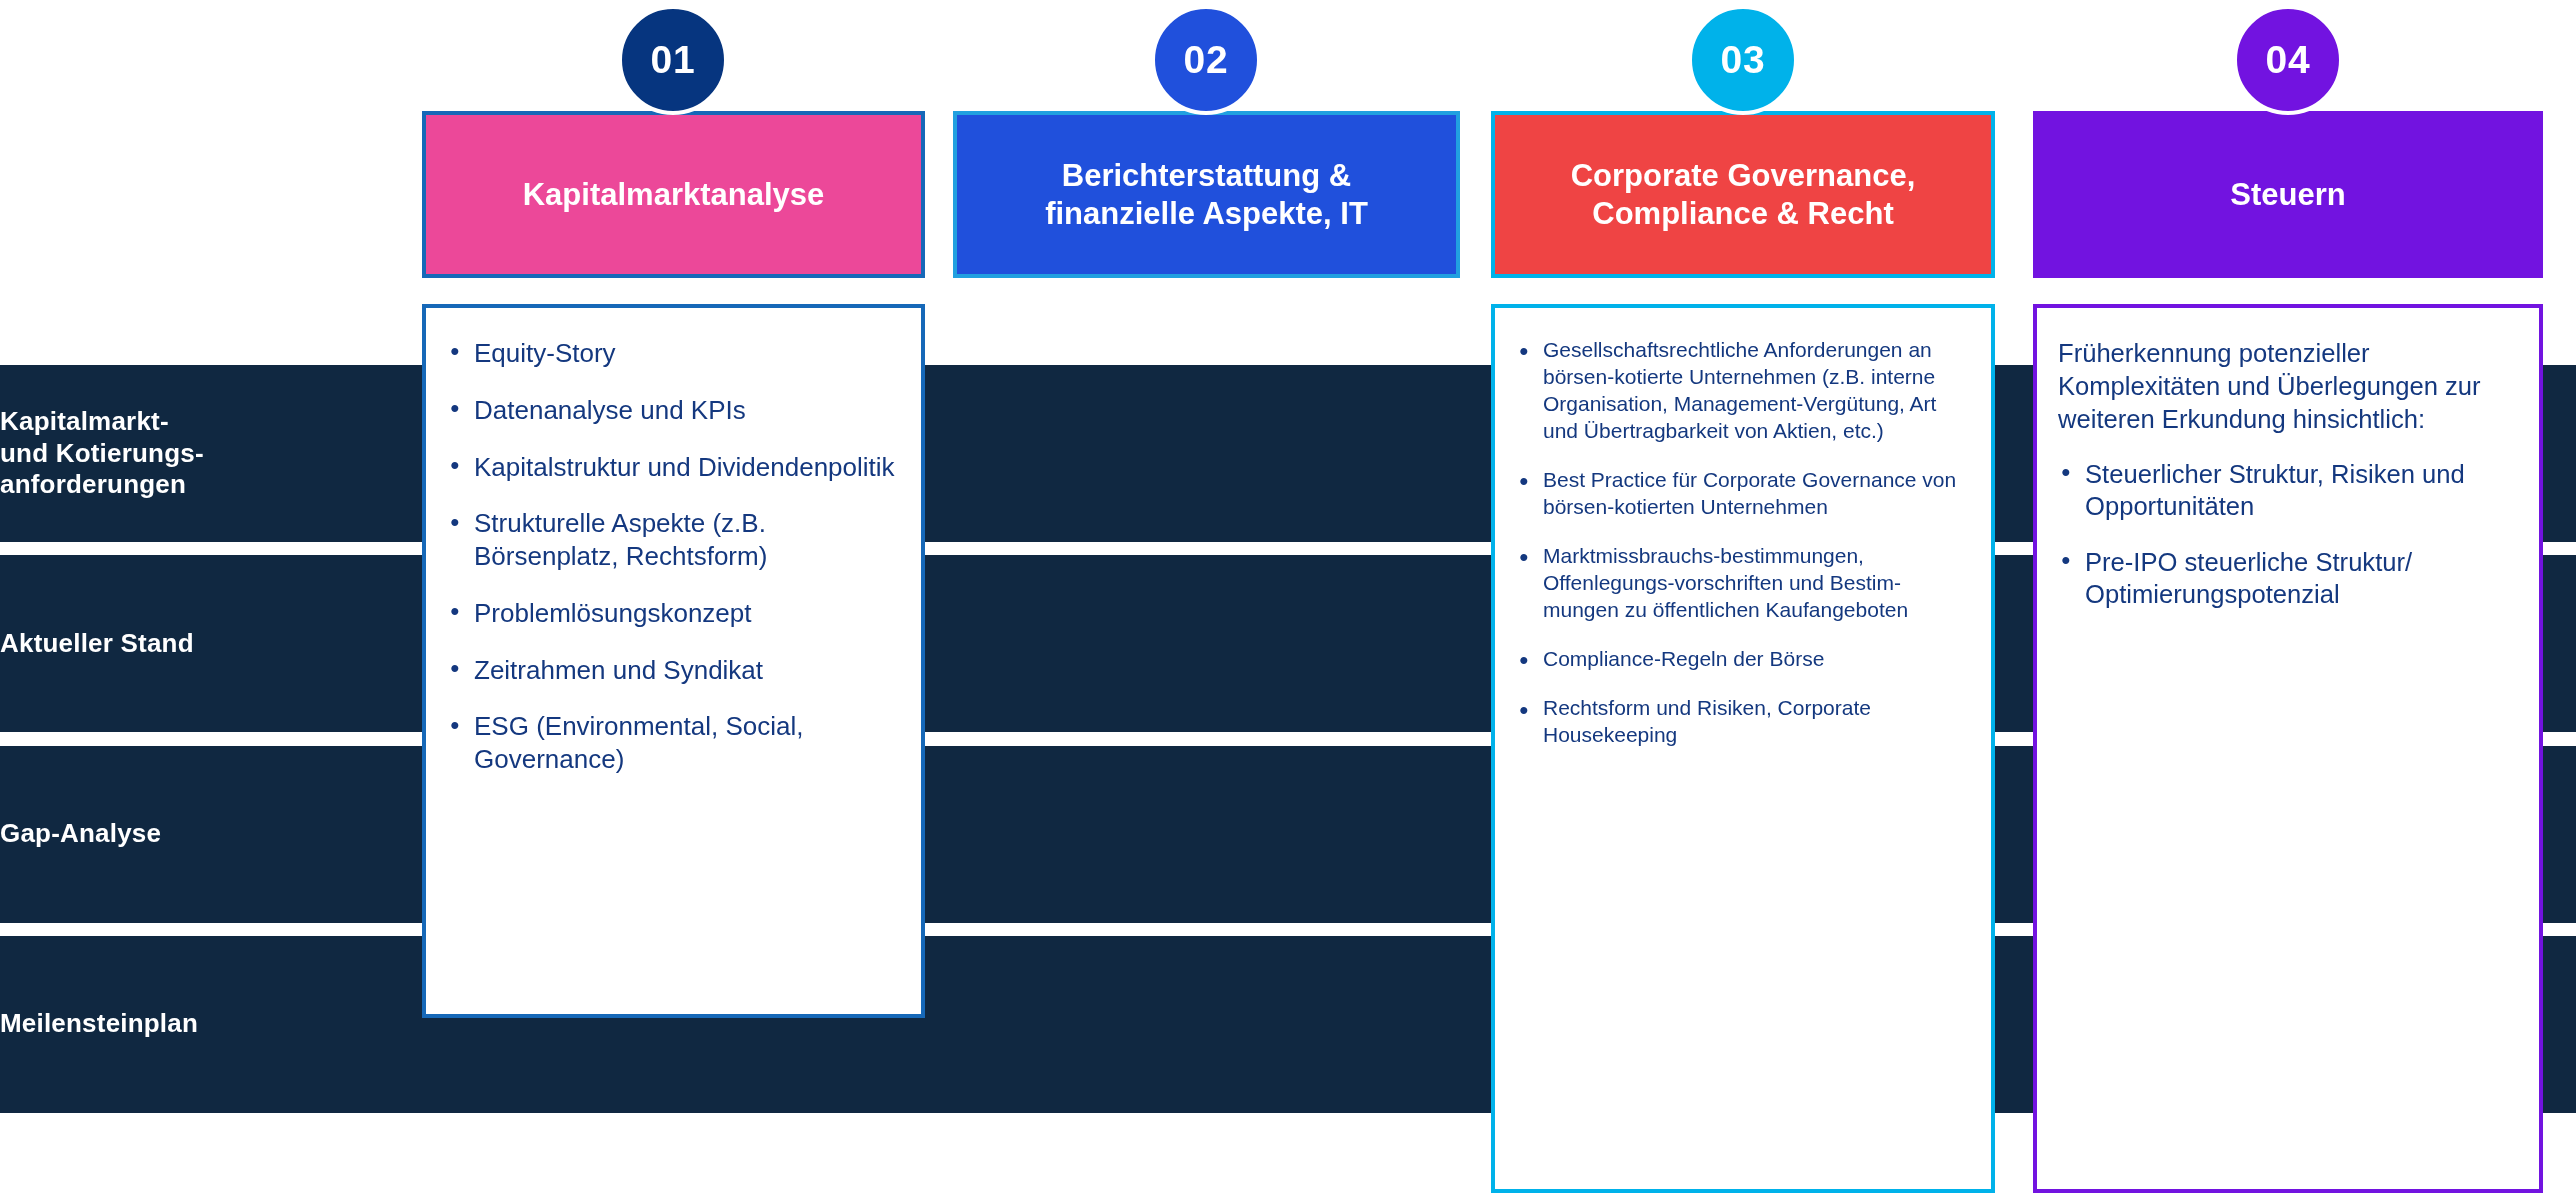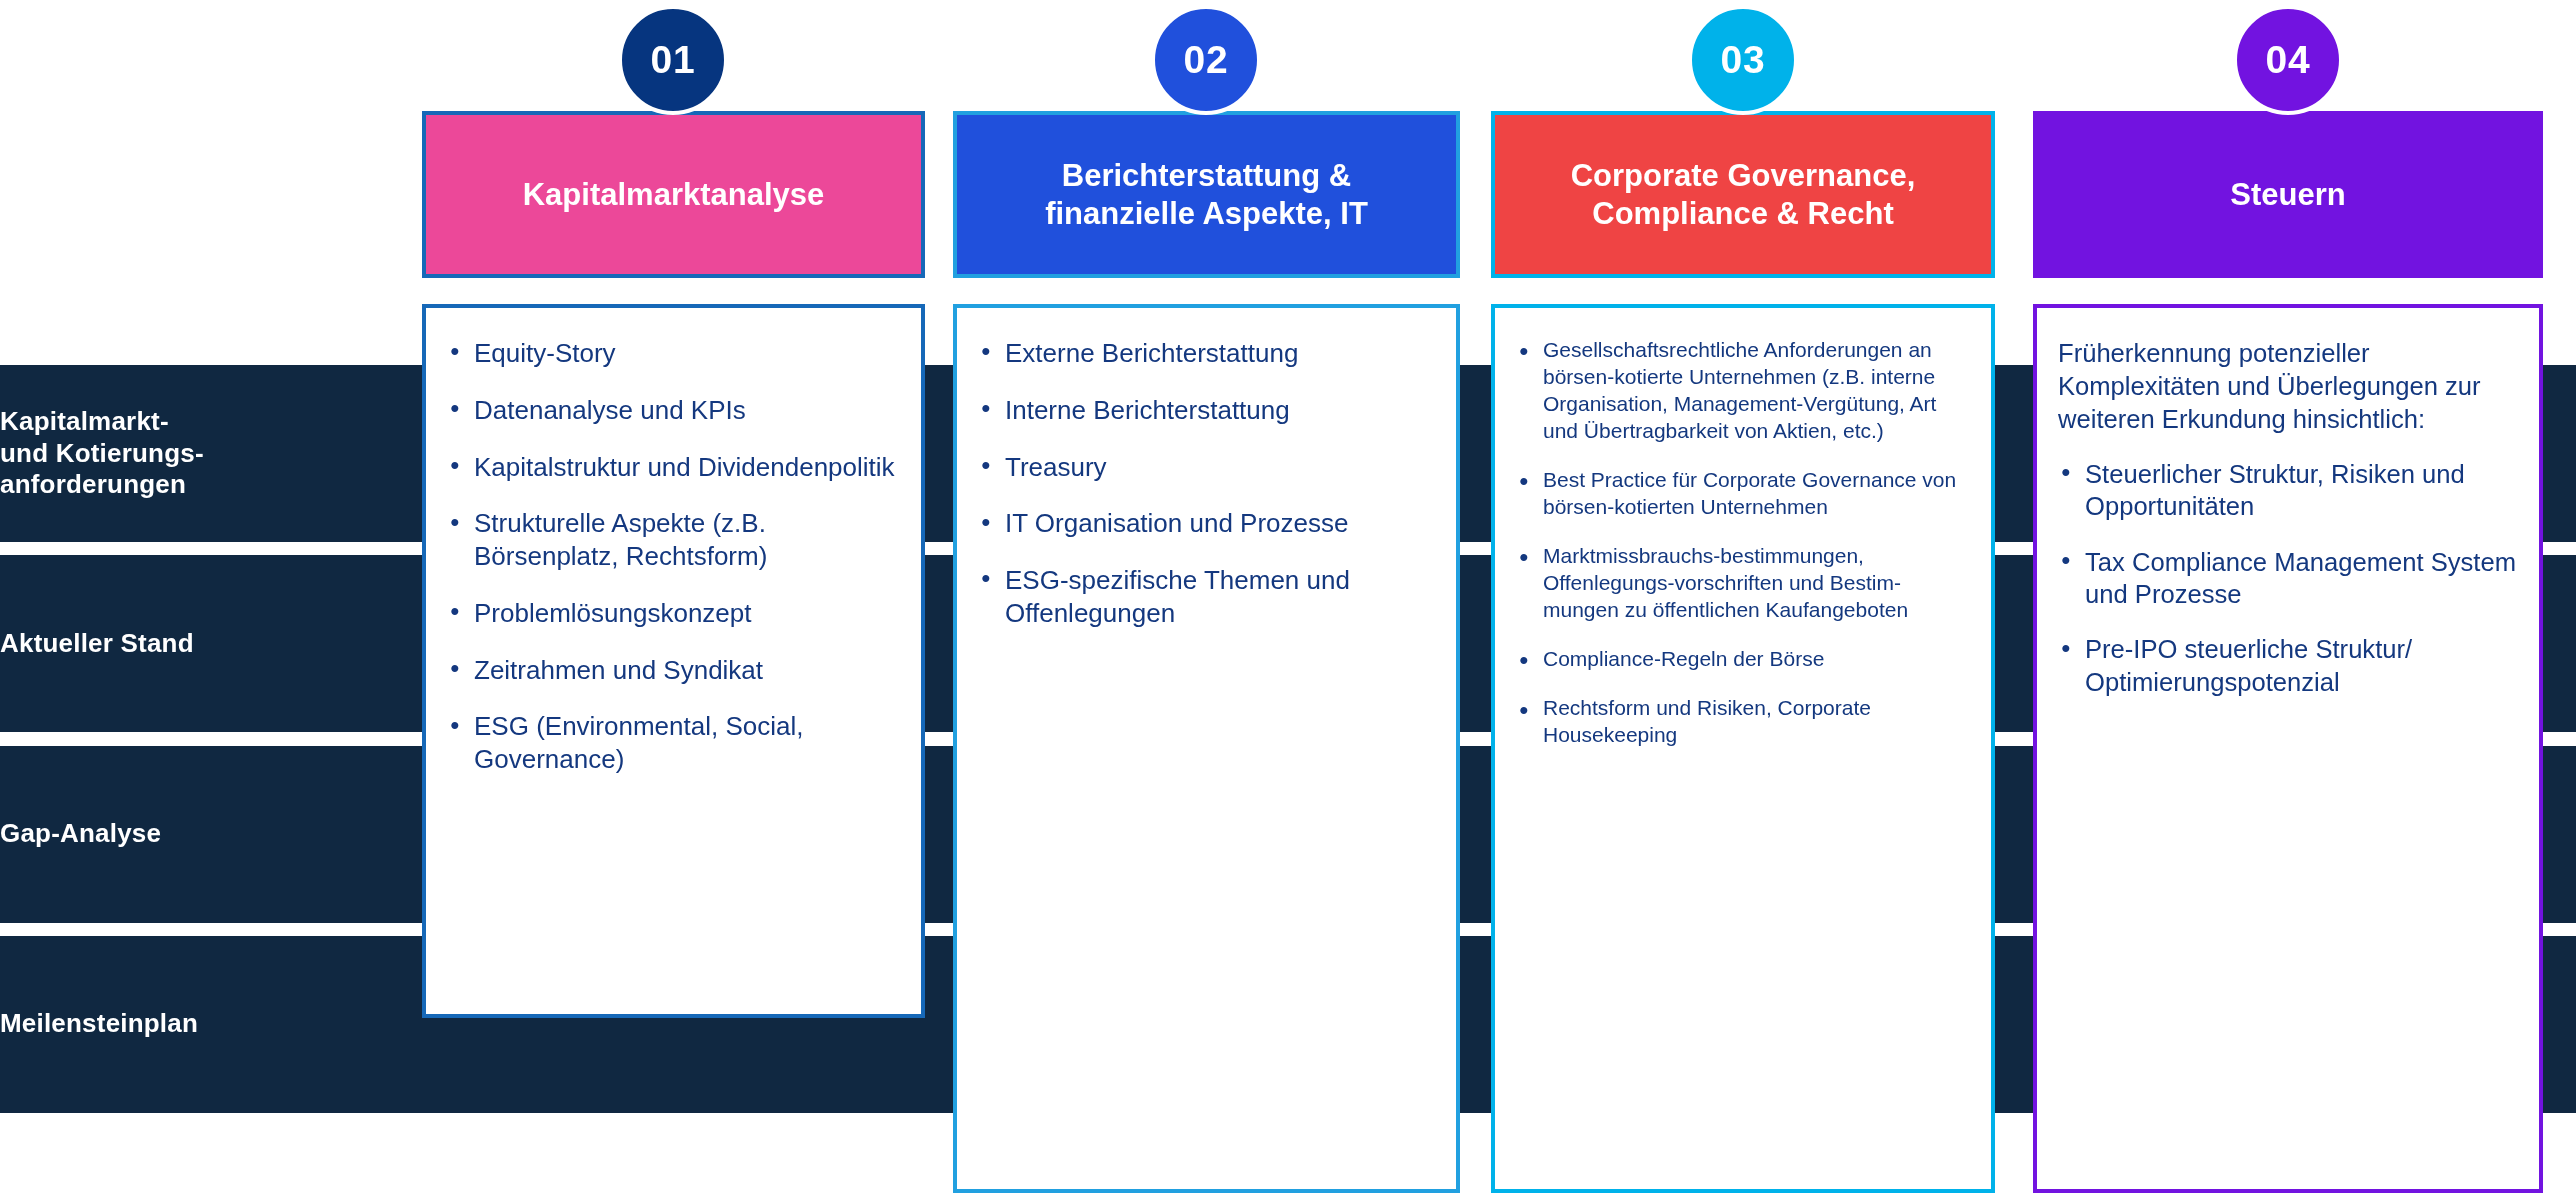--- a/index.html
+++ b/index.html
@@ -144,29 +144,20 @@
         </div>
       </div>
       <div class="col c2" style="left: 953px; width: 507px; height: 1200px;">
         <div class="hdr" style="background: rgb(32, 80, 220); border: 4px solid rgb(33, 160, 224);">
           <span>
             <div>Berichterstattung &amp;</div>
             <div>finanzielle Aspekte, IT</div>
           </span>
         </div>
         <div class="badge" style="background: rgb(32, 80, 220); left: 198px;">02</div>
-        <div class="body" style="height: 889px; border: 4px solid rgb(33, 160, 224);">
-          <ul>
-            <li>Externe Berichterstattung</li>
-            <li>Interne Berichterstattung</li>
-            <li>Treasury</li>
-            <li>IT Organisation und Prozesse</li>
-            <li>ESG-spezifische Themen und Offenlegungen</li>
-          </ul>
-        </div>
       </div>
       <div class="col c3" style="left: 1491px; width: 504px; height: 1200px;">
         <div class="hdr" style="background: #ef4444; border: 4px solid rgb(0, 178, 234);">
           <span>
             <div>Corporate Governance,</div>
             <div>Compliance &amp; Recht</div>
           </span>
         </div>
         <div class="badge" style="background: rgb(0, 178, 234); left: 197px;">03</div>
         <div class="body" style="height: 889px; border: 4px solid rgb(0, 178, 234);">
@@ -183,20 +174,19 @@
         <div class="hdr" style="background: rgb(114, 19, 224); border: 4px solid rgb(114, 19, 224);">
           <span>
             <div>Steuern</div>
           </span>
         </div>
         <div class="badge" style="background: rgb(114, 19, 224); left: 200px;">04</div>
         <div class="body" style="height: 889px; border: 4px solid rgb(114, 19, 224);">
           <ul>
             <li class="nobullet">Früherkennung potenzieller Komplexitäten und Überlegungen zur weiteren Erkundung hinsichtlich:</li>
             <li>Steuerlicher Struktur, Risiken und Opportunitäten</li>
-            <li>Tax Compliance Management System und Prozesse</li>
             <li>Pre-IPO steuerliche Struktur/ Optimierungspotenzial</li>
           </ul>
         </div>
       </div>
     </div>
 </div>
 
 
 </body></html>

